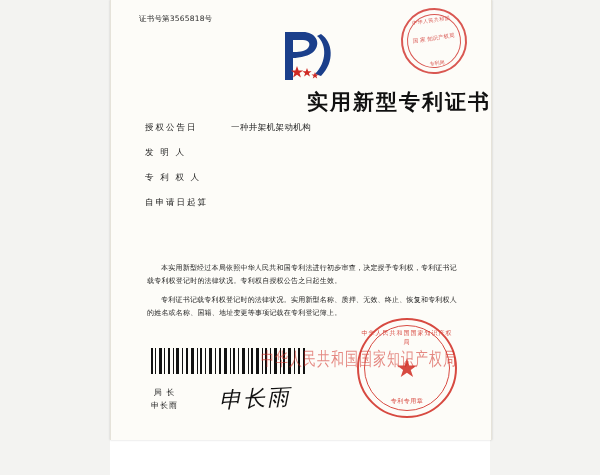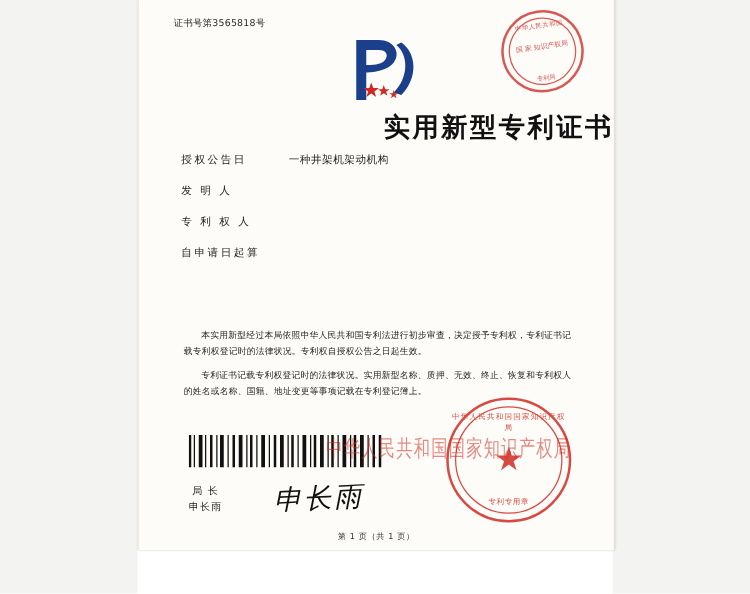--- a/index.html
+++ b/index.html
@@ -358,16 +358,15 @@
 
     <div class="overlay-text">中华人民共和国国家知识产权局</div>
 
     <div class="seal">
       <div class="inner-ring"></div>
       <div class="seal-top">中华人民共和国国家知识产权局</div>
       <div class="star">★</div>
       <div class="seal-bottom">专利专用章</div>
     </div>
 
-    <div class="page-footer">第 1 页（共 1 页）</div>
 
   </div>
 </div>
 
 </body></html>

